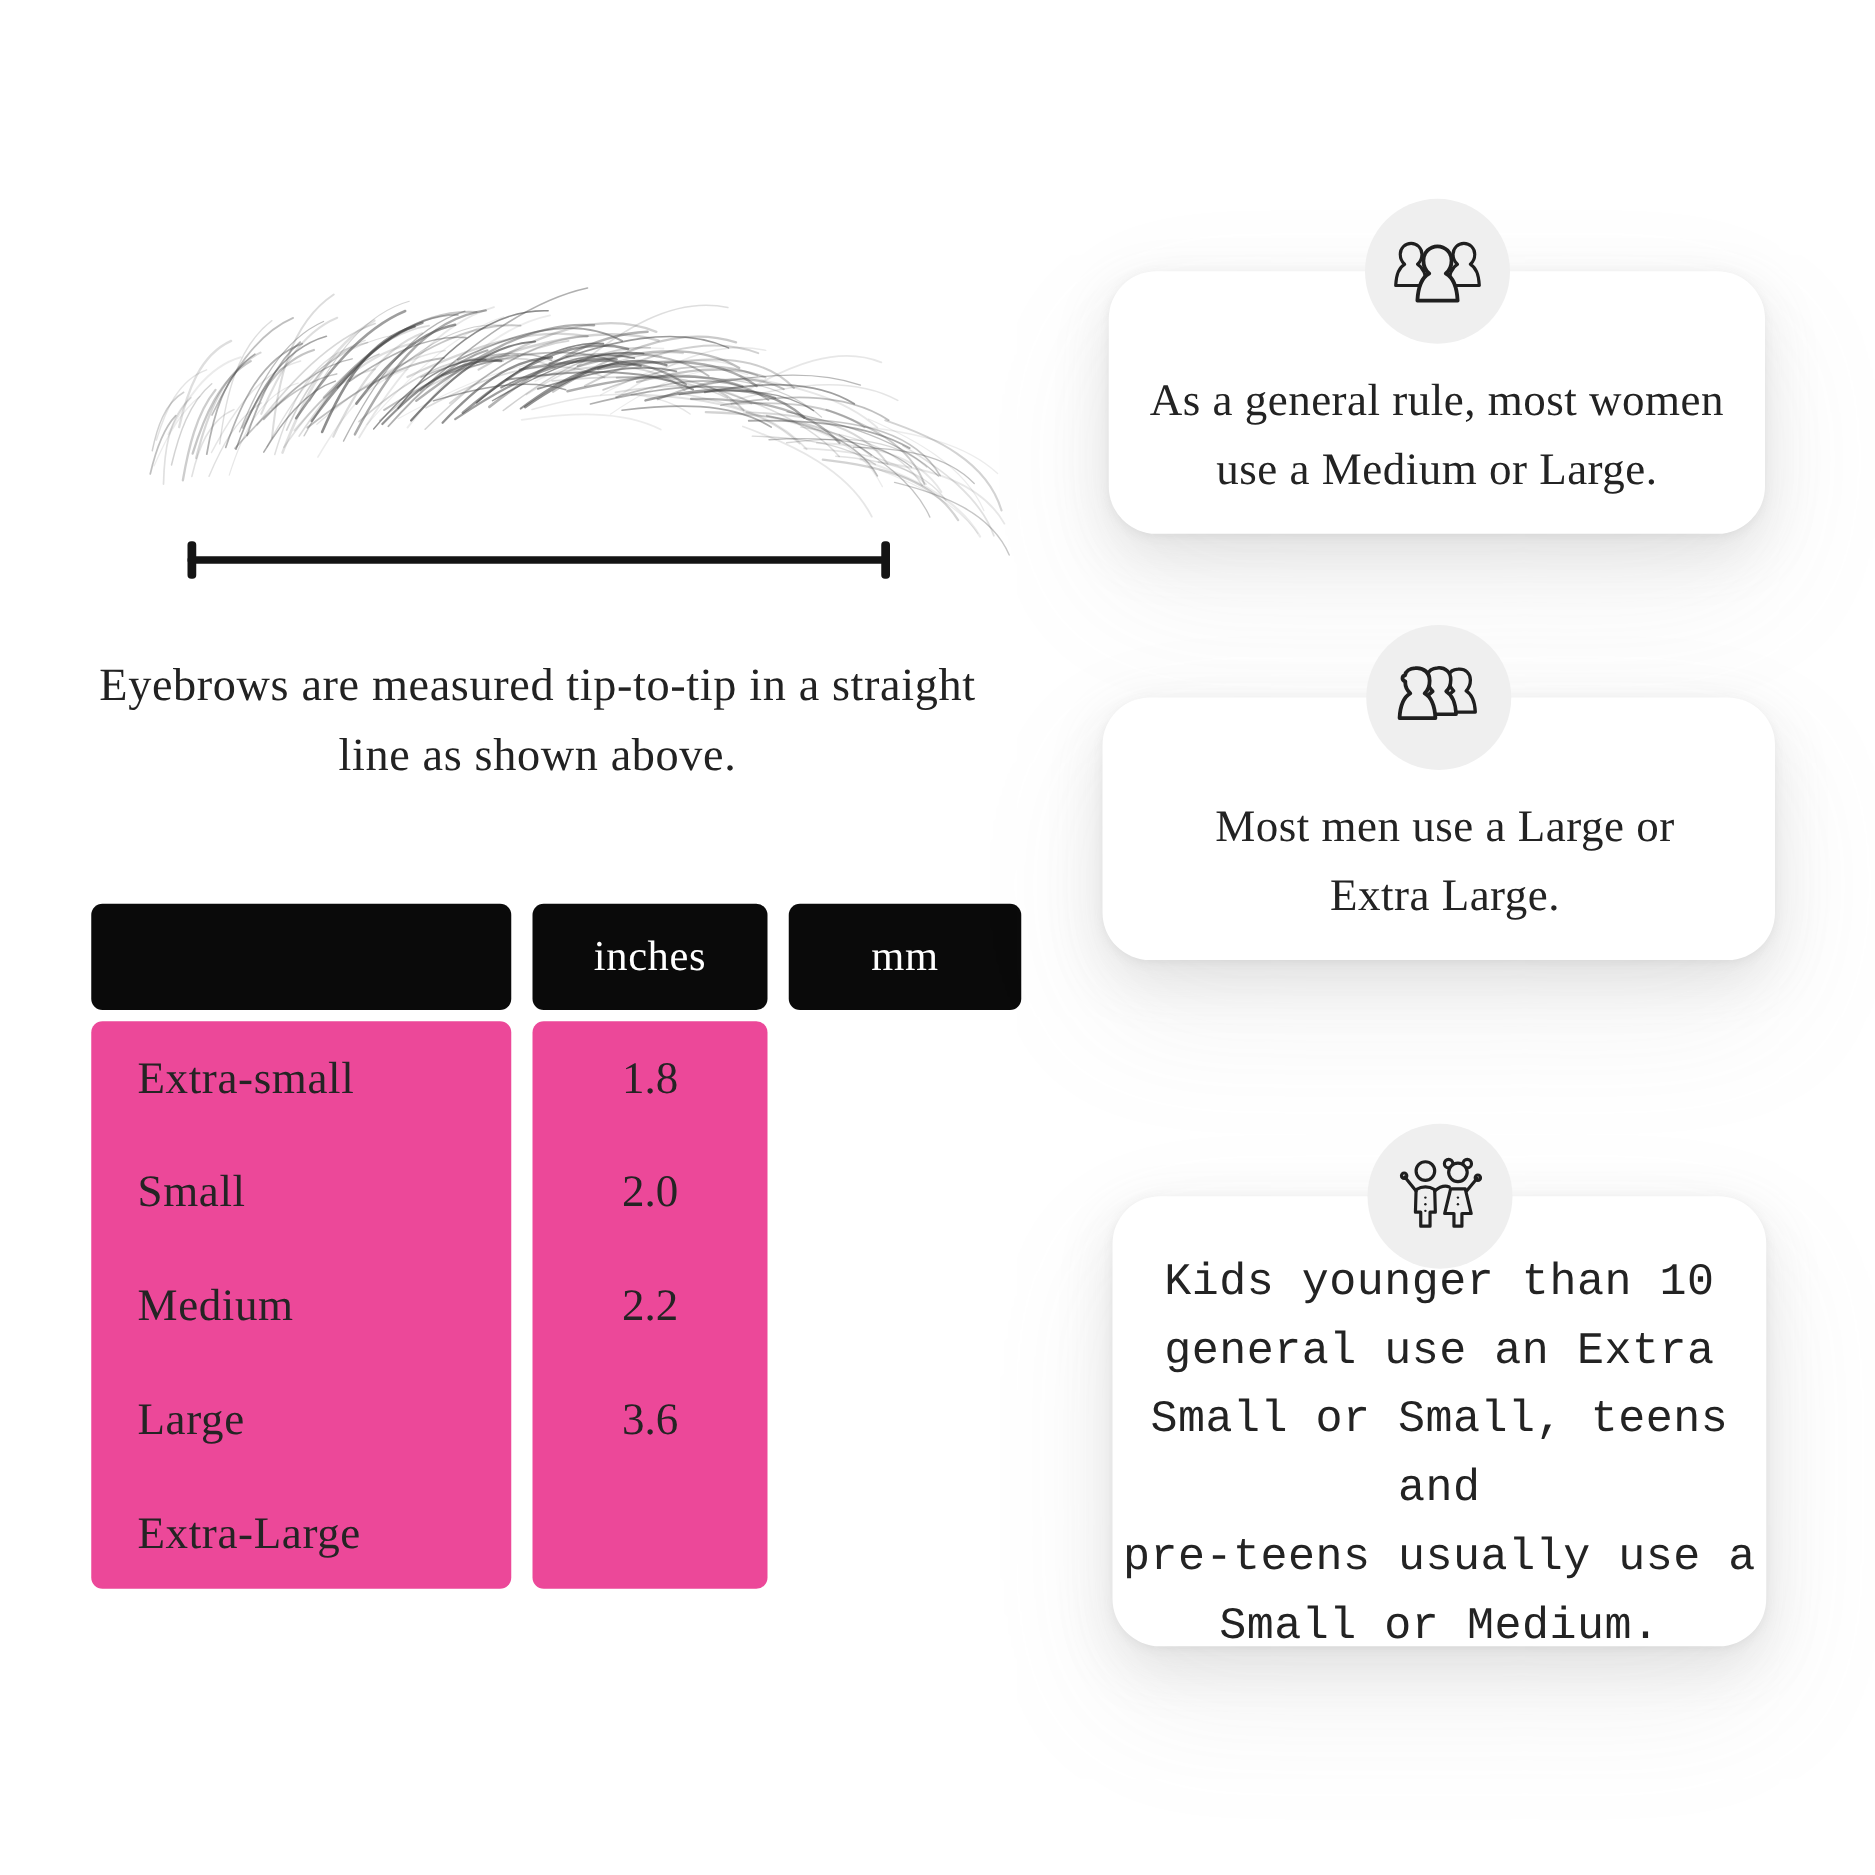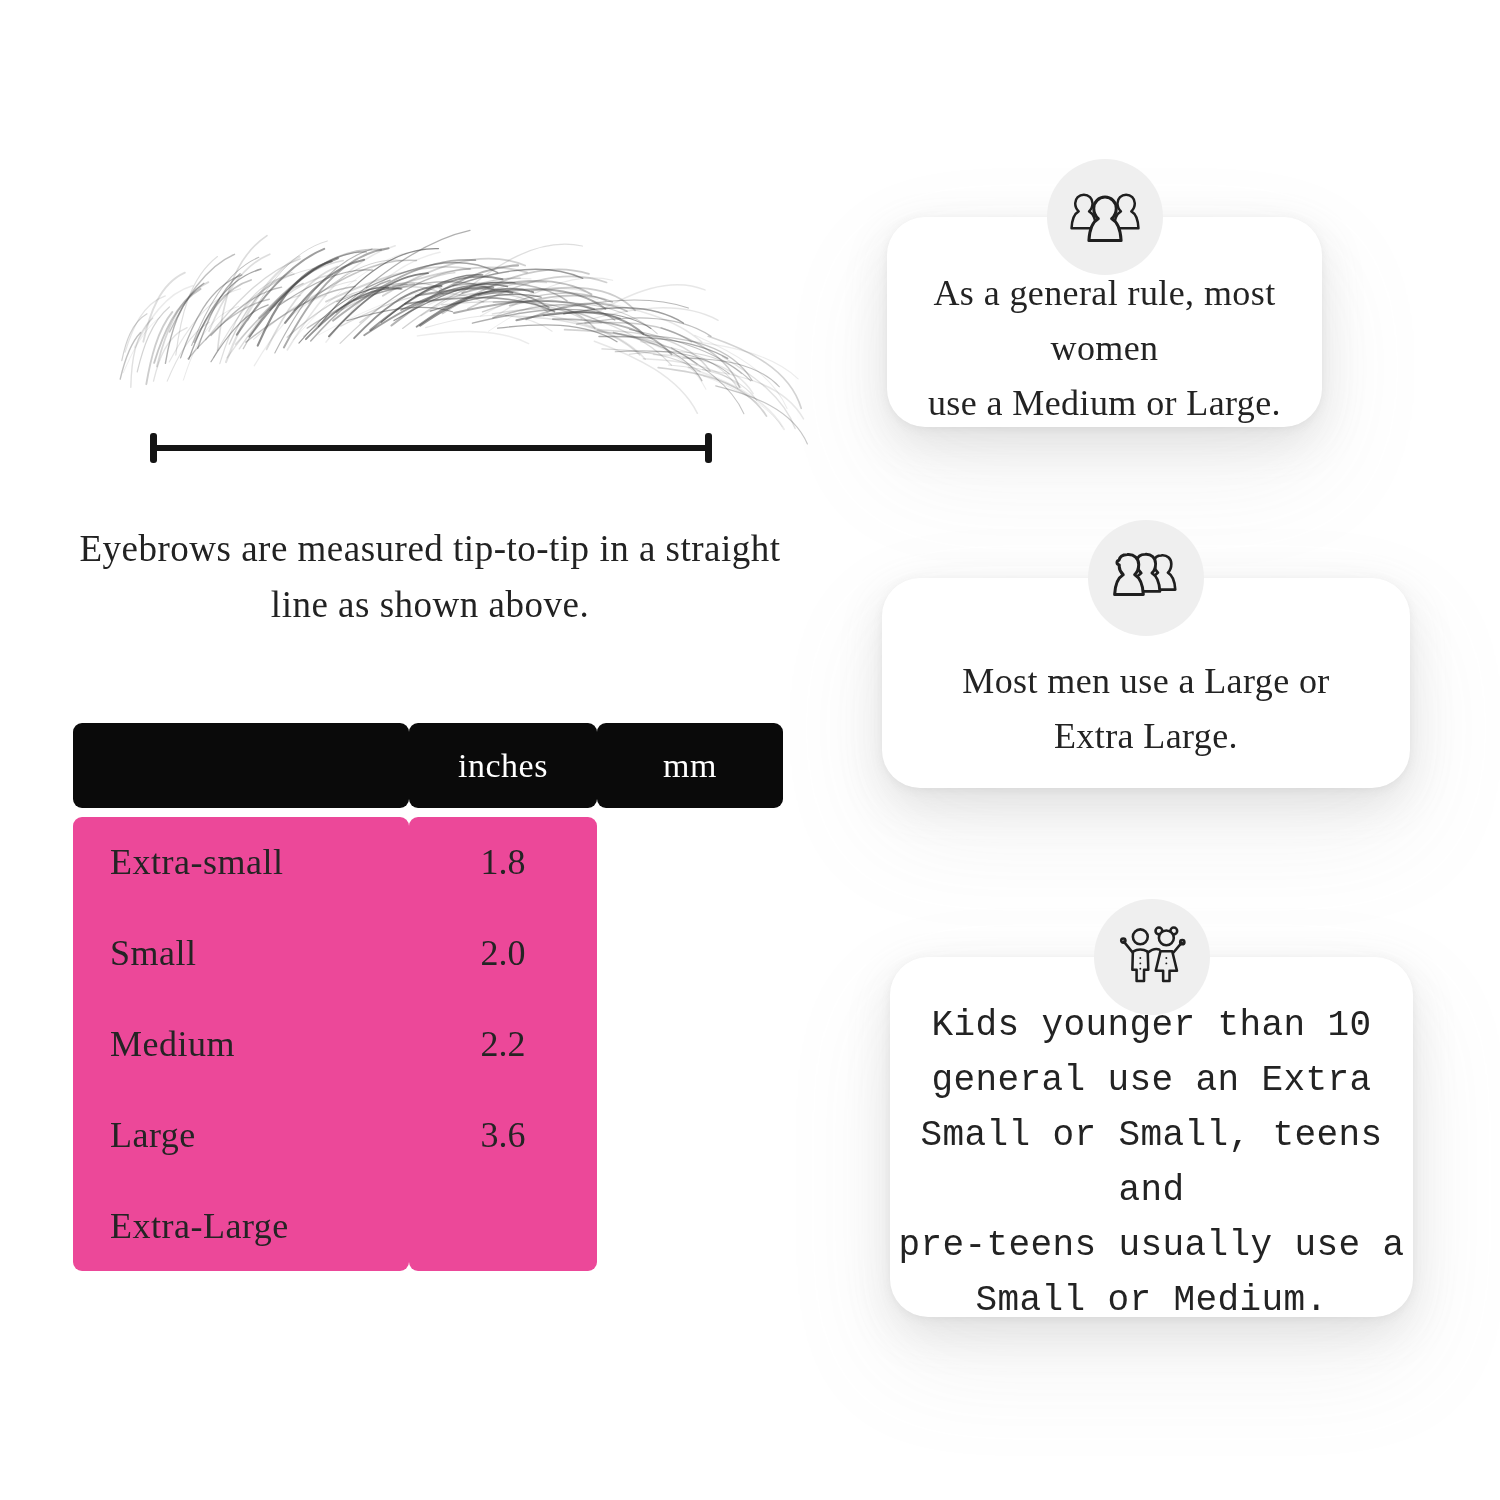--- a/index.html
+++ b/index.html
@@ -13,38 +13,38 @@
   .measure-line .bar{position:absolute;left:0;right:0;top:12px;height:6px;background:#141414;border-radius:3px;}
   .measure-line .tick{position:absolute;top:0;width:7px;height:30px;background:#141414;border-radius:3px;}
   .tick-left{left:0;}
   .tick-right{right:0;}
   .caption{
     position:absolute;left:65px;top:521px;width:730px;text-align:center;
     font-size:37px;line-height:56px;letter-spacing:0.5px;color:#222;
   }
   
   .size-table{position:absolute;left:73px;top:723px;width:722px;}
-  .thead,.tbody{display:grid;grid-template-columns:336px 188px 186px;column-gap:0;text-align:right;}
+  .thead,.tbody{display:grid;grid-template-columns:336px 188px 186px;column-gap:17px;text-align:right;}
   .th{
     height:85px;background:#0a0a0a;border-radius:9px;color:#fff;
     display:flex;align-items:center;justify-content:center;font-size:34px;letter-spacing:0.5px;
   }
   .tbody{margin-top:9px;}
   .tcol{background:#ec4899;border-radius:9px;display:flex;flex-direction:column;overflow:hidden;}
   .cell{height:90.8px;display:flex;align-items:center;font-size:36px;color:#242424;}
   .cell-label{padding-left:37px;justify-content:flex-start;letter-spacing:0.5px;}
   .cell-num{justify-content:center;}
   
   .card{
     position:absolute;background:#ffffff;border-radius:38px;
     box-shadow:0 16px 45px rgba(110,110,110,0.16),0 2px 8px rgba(120,120,120,0.10),0 45px 110px rgba(140,140,140,0.10);
     display:flex;flex-direction:column;justify-content:center;
   }
-  .card-1{left:887px;top:217px;width:435px;height:210px;}
-  .card-2{left:882px;top:578px;width:528px;height:210px;}
+  .card-1{left:887px;top:217px;width:525px;height:210px;}
+  .card-2{left:882px;top:558px;width:528px;height:210px;padding-left:10px;}
   .card-3{left:890px;top:957px;width:523px;height:360px;font-family:Liberation Mono, monospace;}
   .badge{
     position:absolute;left:50%;top:-58px;margin-left:-58px;width:116px;height:116px;border-radius:50%;
     background:#efefef;display:flex;align-items:center;justify-content:center;
   }
   .card-text{
     position:relative;padding-top:52px;text-align:center;
     font-size:36px;line-height:55px;letter-spacing:0.4px;color:#232323;
   }
   .card-text span{display:block;}

